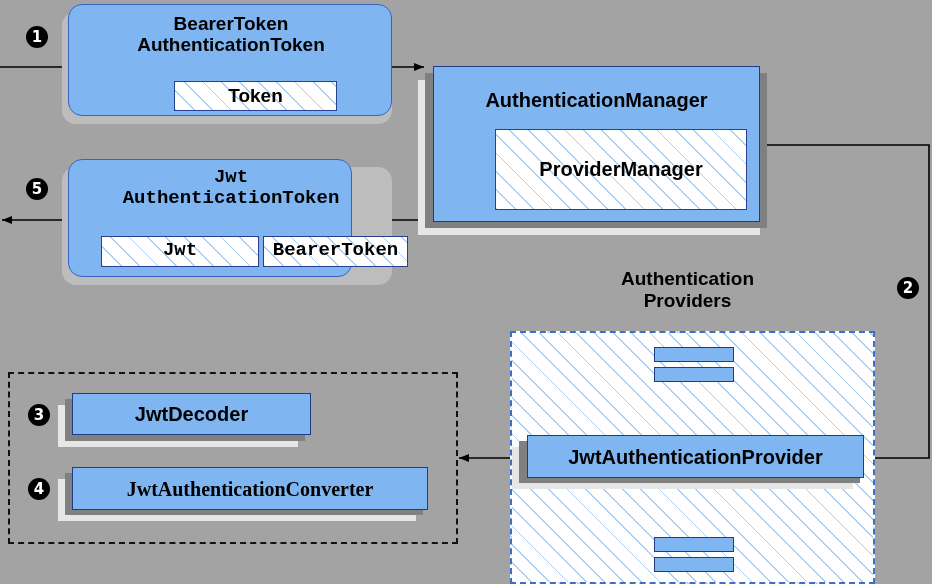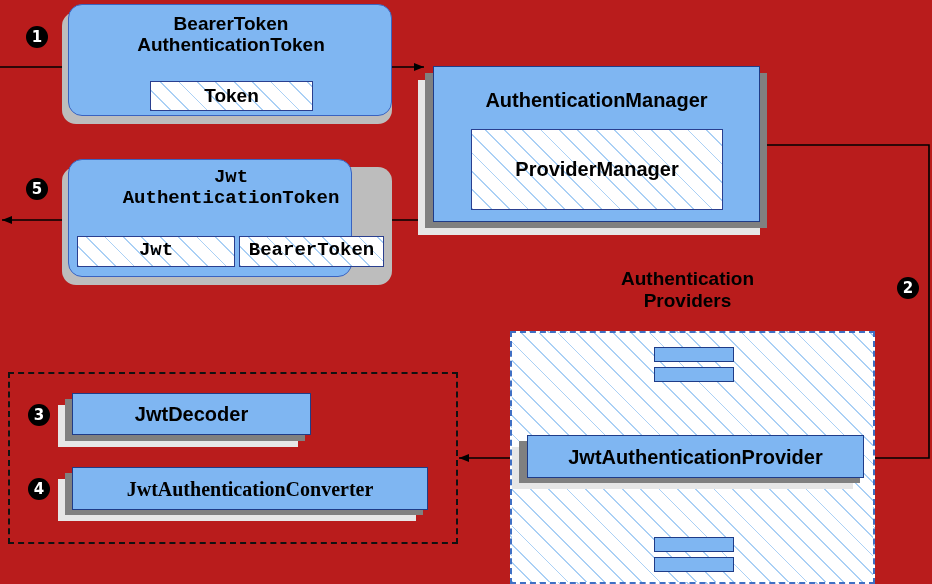--- a/index.html
+++ b/index.html
@@ -4,21 +4,21 @@
 <style>
   html, body {
     margin: 0;
     padding: 0;
     background: #ffffff;
   }
   #canvas {
     position: relative;
     width: 932px;
     height: 584px;
-    background: #b91c1c;
+    background: #a3a3a3;
     font-family: "Liberation Sans", sans-serif;
     overflow: hidden;
   }
 
   
   .abs { position: absolute; box-sizing: border-box; }
 
   .shadow-dark {
     background: #808080;
   }
@@ -40,20 +40,21 @@
     border-radius: 14px;
   }
 
   .hatch {
     background-color: #ffffff;
     background-image: repeating-linear-gradient(
        45deg,
        #aad0f5 0px, #aad0f5 1.3px,
        rgba(255,255,255,0) 1.3px, rgba(255,255,255,0) 13px);
     border: 1px solid #2a3f8f;
+    margin-left: 24px;
   }
 
   .hatch-dashed {
     background-color: #ffffff;
     background-image: repeating-linear-gradient(
        45deg,
        #aad0f5 0px, #aad0f5 1.3px,
        rgba(255,255,255,0) 1.3px, rgba(255,255,255,0) 13px);
     border: 2px dashed #3f6fc4;
   }

